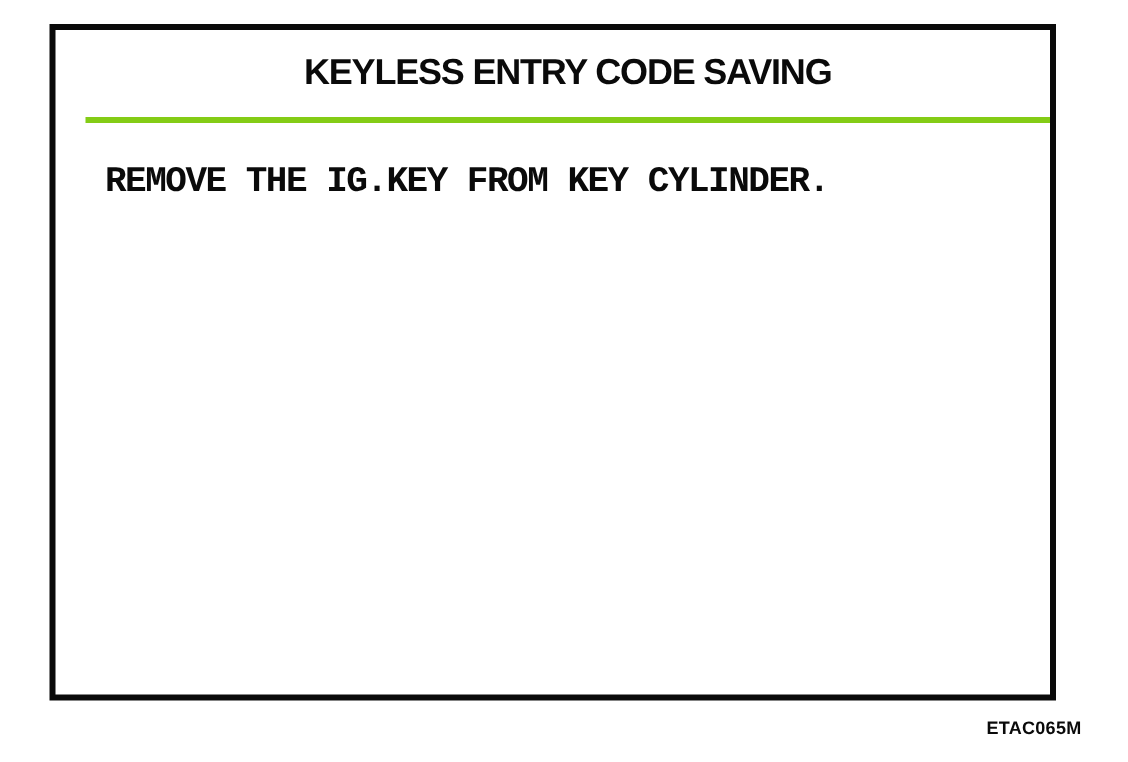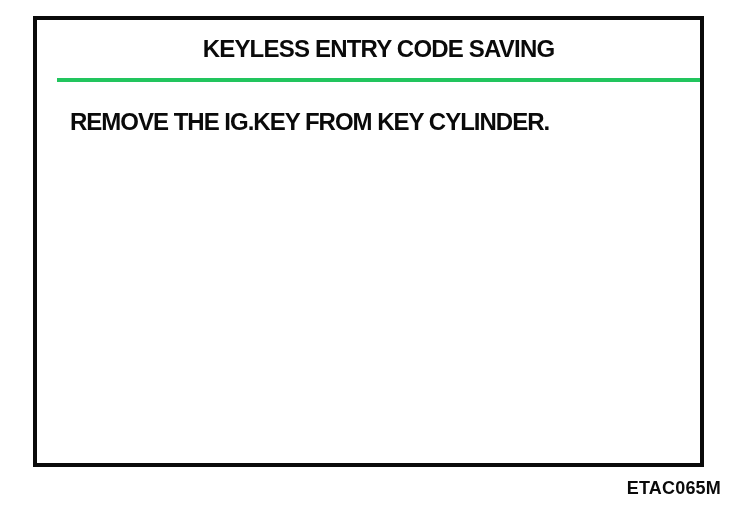--- a/index.html
+++ b/index.html
@@ -21,53 +21,54 @@
     left: 33px;
     top: 16px;
     width: 671px;
     height: 451px;
     border: 4px solid #0a0a0a;
     box-sizing: border-box;
     background: #ffffff;
   }
   .title-bar {
     height: 62px;
-    border-bottom: 4px solid #22c55e;
+    border-bottom: 4px solid #84cc16;
     box-sizing: border-box;
     display: flex;
     align-items: center;
     justify-content: center;
     margin-left: 20px;
   }
   .title-text {
     font-size: 24px;
     font-weight: bold;
     letter-spacing: -0.8px;
     white-space: nowrap;
   }
   .screen-body {
     position: relative;
     height: 381px;
+    font-family: Liberation Mono, monospace;
   }
   .line {
     position: absolute;
     left: 33px;
     margin: 0;
     font-size: 24px;
     font-weight: bold;
     letter-spacing: -1px;
     white-space: nowrap;
   }
   .line1 { top: 26px; }
   .line2 { top: 83px; }
   .figure-code {
     position: absolute;
     top: 478px;
     right: 31px;
-    font-size: 18px;
+    font-size: 12px;
     font-weight: bold;
     letter-spacing: 0.2px;
   }
 </style>
 </head>
 <body>
 
 <div class="page">
   <div class="screen-box">
     <div class="title-bar">

